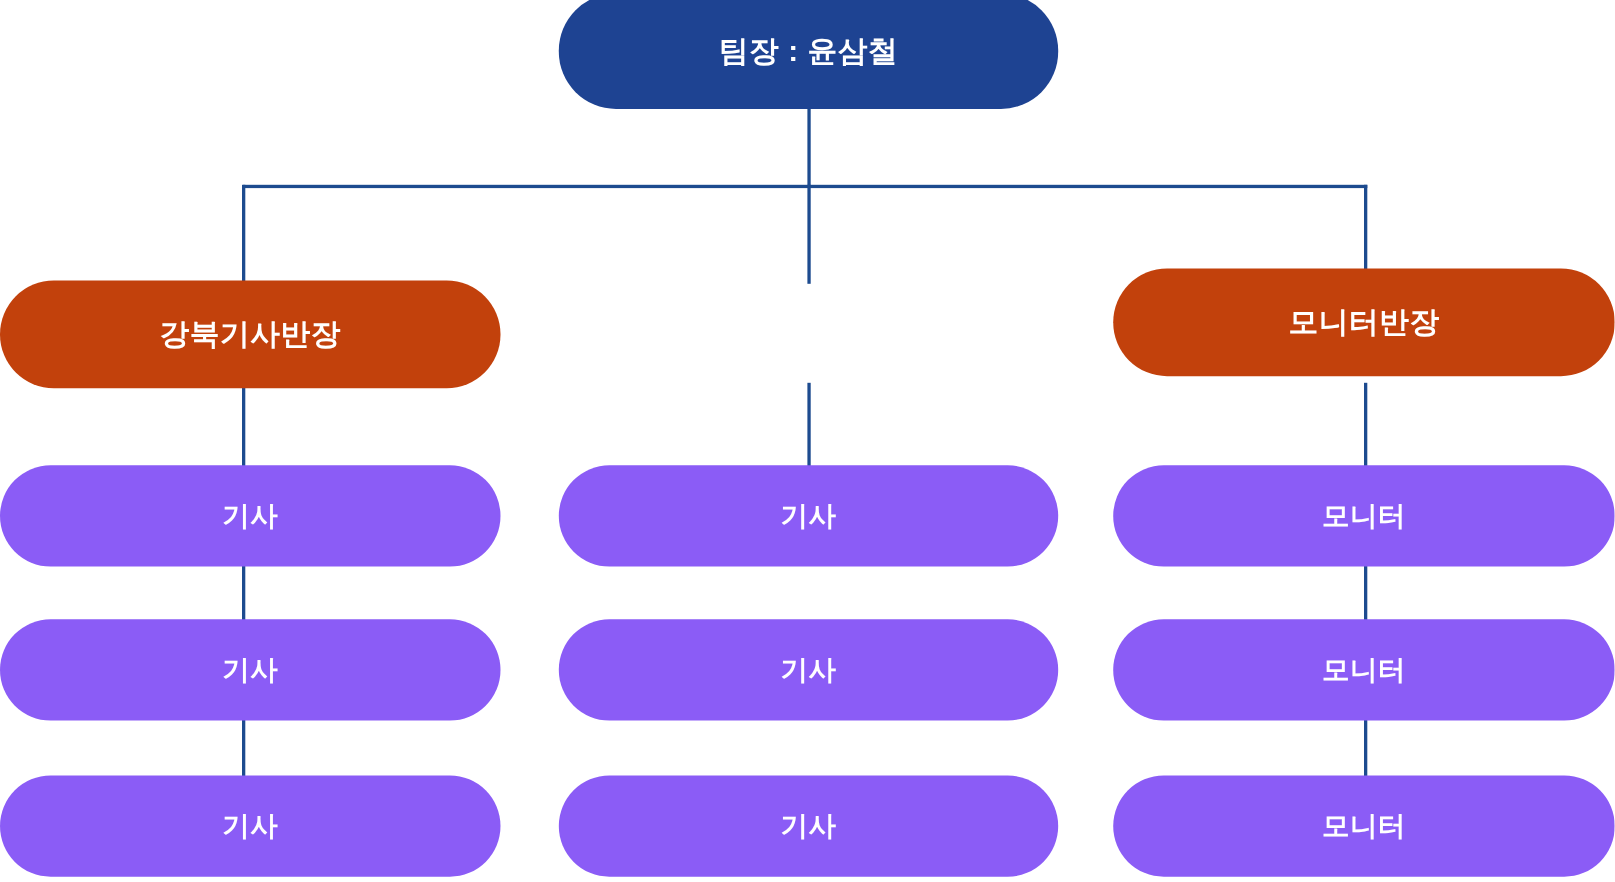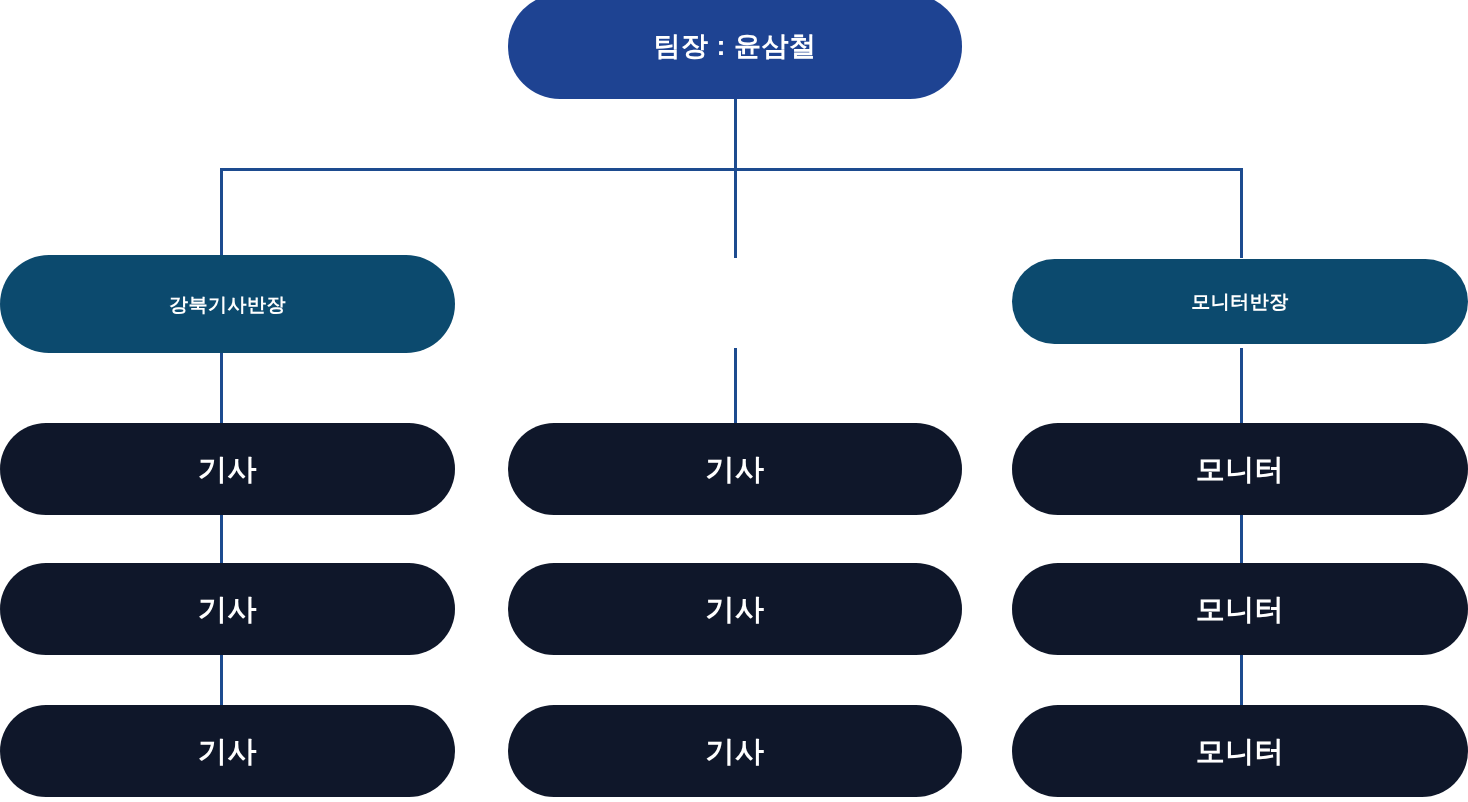--- a/index.html
+++ b/index.html
@@ -32,26 +32,26 @@
   }
   .node-label {
     display: block;
     line-height: 1;
   }
   .node.level-0 {
     background: #1e4392;
     font-size: 27px;
   }
   .node.level-1 {
-    background: #0c4a6e;
-    font-size: 19px;
+    background: #c2410c;
+    font-size: 27px;
   }
   .node.level-2 {
-    background: #0f172a;
-    font-size: 29px;
+    background: #8b5cf6;
+    font-size: 25px;
     align-items: center;
   }
   .connector {
     position: absolute;
     background: #1d4b8f;
     z-index: 1;
   }
   .connector.vertical { width: 3px; }
   .connector.horizontal { height: 3px; }
 </style>
@@ -77,21 +77,21 @@
   <div class="connector vertical" style="left:220px; top:650px; height:62px;"></div>
   <div class="connector vertical" style="left:1240px; top:650px; height:62px;"></div>
 
   <div class="node level-0" style="left:508px; top:-6px; width:454px; height:105px; border-radius:52px;">
     <span class="node-label">팀장 : 윤삼철</span>
   </div>
 
   <div class="node level-1" style="left:0px; top:255px; width:455px; height:98px; border-radius:49px;">
     <span class="node-label">강북기사반장</span>
   </div>
-  <div class="node level-1" style="left:1012px; top:259px; width:456px; height:85px; border-radius:49px;">
+  <div class="node level-1" style="left:1012px; top:244px; width:456px; height:98px; border-radius:49px;">
     <span class="node-label">모니터반장</span>
   </div>
 
   <div class="node level-2" style="left:0px; top:423px; width:455px; height:92px; border-radius:46px;">
     <span class="node-label">기사</span>
   </div>
   <div class="node level-2" style="left:508px; top:423px; width:454px; height:92px; border-radius:46px;">
     <span class="node-label">기사</span>
   </div>
   <div class="node level-2" style="left:1012px; top:423px; width:456px; height:92px; border-radius:46px;">

